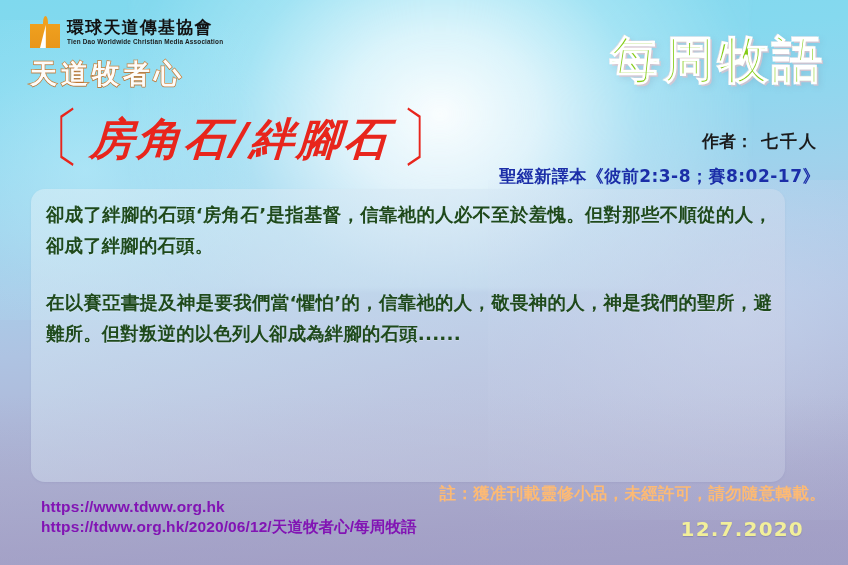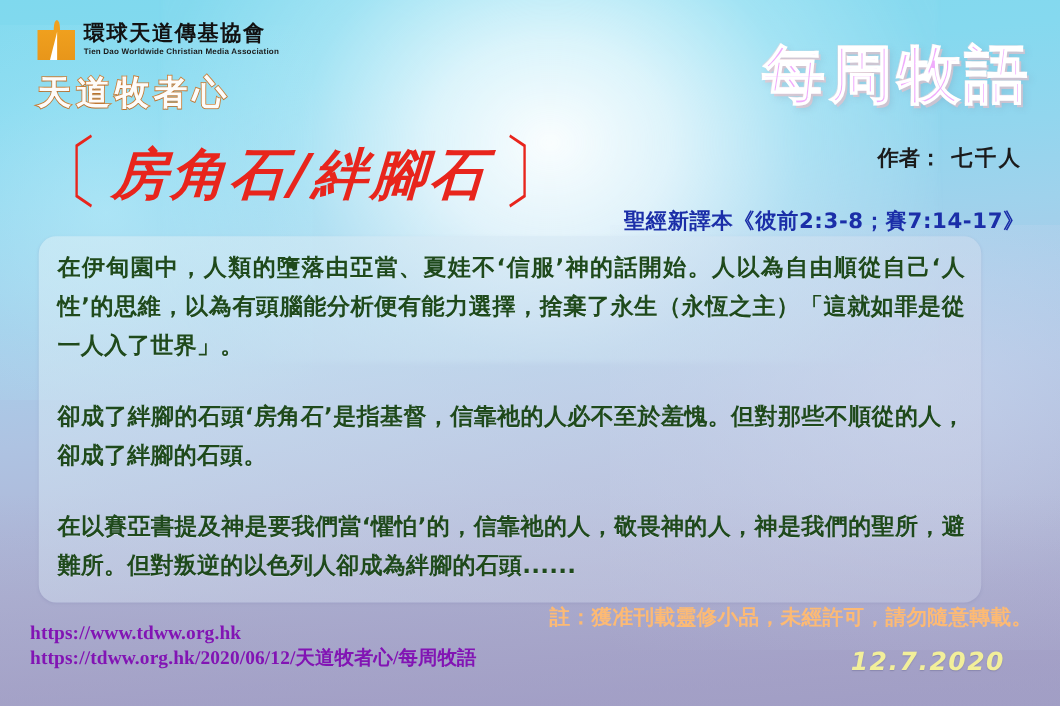--- a/index.html
+++ b/index.html
@@ -136,42 +136,42 @@
     font-family: "DejaVu Sans", "Liberation Sans", sans-serif;
   }
 
   
   #weekly-title {
     position: absolute;
     right: 22px; top: 27px;
     font-size: 50px;
     font-weight: 700;
     letter-spacing: 4px;
-    color: #f0abfc;
+    color: #84cc16;
     -webkit-text-stroke: 1px #ffffff;
     text-shadow:
        2px 2px 0 rgba(255,190,195,0.55),
       -1px -1px 0 rgba(255,215,220,0.5),
        3px 3px 6px rgba(120,150,180,0.30);
     font-family: "DejaVu Sans", "Liberation Sans", sans-serif;
   }
 
   
   #author-line {
     position: absolute;
     right: 30px; top: 115px;
     display: flex;
     align-items: flex-end;
     gap: 2px;
     font-size: 17px;
     font-weight: 700;
     color: #1b1b1b;
     font-family: "DejaVu Sans", "Liberation Sans", sans-serif;
   }
-  #author-name { letter-spacing: 2px; margin-left: 6px; }
+  #author-name { letter-spacing: 2px; margin-left: 6px; margin-top: 15px; }
 
   
   #headline {
     position: absolute;
     left: 28px; top: 104px;
     display: flex;
     align-items: center;
     color: #e8251c;
     font-family: "DejaVu Serif", "Liberation Serif", serif;
   }
@@ -237,40 +237,39 @@
     font-size: 16.5px;
     font-weight: 700;
     color: #fdba74;
     letter-spacing: 0.3px;
     font-family: "DejaVu Sans", "Liberation Sans", sans-serif;
   }
 
   
   #url-block {
     position: absolute;
-    left: 24px; top: 497px;
+    left: 41px; top: 497px;
     line-height: 20px;
-    font-family: Liberation Serif, serif;
+    font-family: Liberation Sans, sans-serif;
   }
   #url-block .url {
     display: block;
     font-size: 15.5px;
     font-weight: 700;
     color: #8214b4;
     letter-spacing: 0.1px;
     white-space: nowrap;
   }
 
   
   #date-stamp {
     position: absolute;
     right: 44px; top: 517px;
     font-size: 20px;
     font-weight: 700;
-    font-style: italic;
     color: #f2ef9a;
     letter-spacing: 1.2px;
     text-shadow: 0 1px 1px rgba(90,90,130,0.35);
     font-family: "DejaVu Sans", "Liberation Sans", sans-serif;
   }
 </style>
 </head>
 <body>
 
 <div id="stage">
@@ -301,25 +300,24 @@
     <span>作者：</span>
     <span id="author-name">七千人</span>
   </div>
 
   <div id="headline">
     <span class="brk">〔</span>
     <span id="headline-text">房角石/絆腳石</span>
     <span class="brk">〕</span>
   </div>
 
-  <div id="scripture-ref">聖經新譯本《彼前2:3-8；賽7:14-17》</div>
+  <div id="scripture-ref">聖經新譯本《彼前2:3-8；賽8:02-17》</div>
 
   <div id="body-panel"></div>
   <div id="body-text">
-    <p>在伊甸園中，人類的墮落由亞當、夏娃不‘信服’神的話開始。人以為自由順從自己‘人性’的思維，以為有頭腦能分析便有能力選擇，捨棄了永生（永恆之主）「這就如罪是從一人入了世界」。</p>
     <p>卻成了絆腳的石頭‘房角石’是指基督，信靠祂的人必不至於羞愧。但對那些不順從的人，卻成了絆腳的石頭。</p>
     <p>在以賽亞書提及神是要我們當‘懼怕’的，信靠祂的人，敬畏神的人，神是我們的聖所，避難所。但對叛逆的以色列人卻成為絆腳的石頭......</p>
   </div>
 
   <div id="note-line">註：獲准刊載靈修小品，未經許可，請勿隨意轉載。</div>
 
   <div id="url-block">
     <span class="url">https://www.tdww.org.hk</span>
     <span class="url">https://tdww.org.hk/2020/06/12/天道牧者心/每周牧語</span>
   </div>

